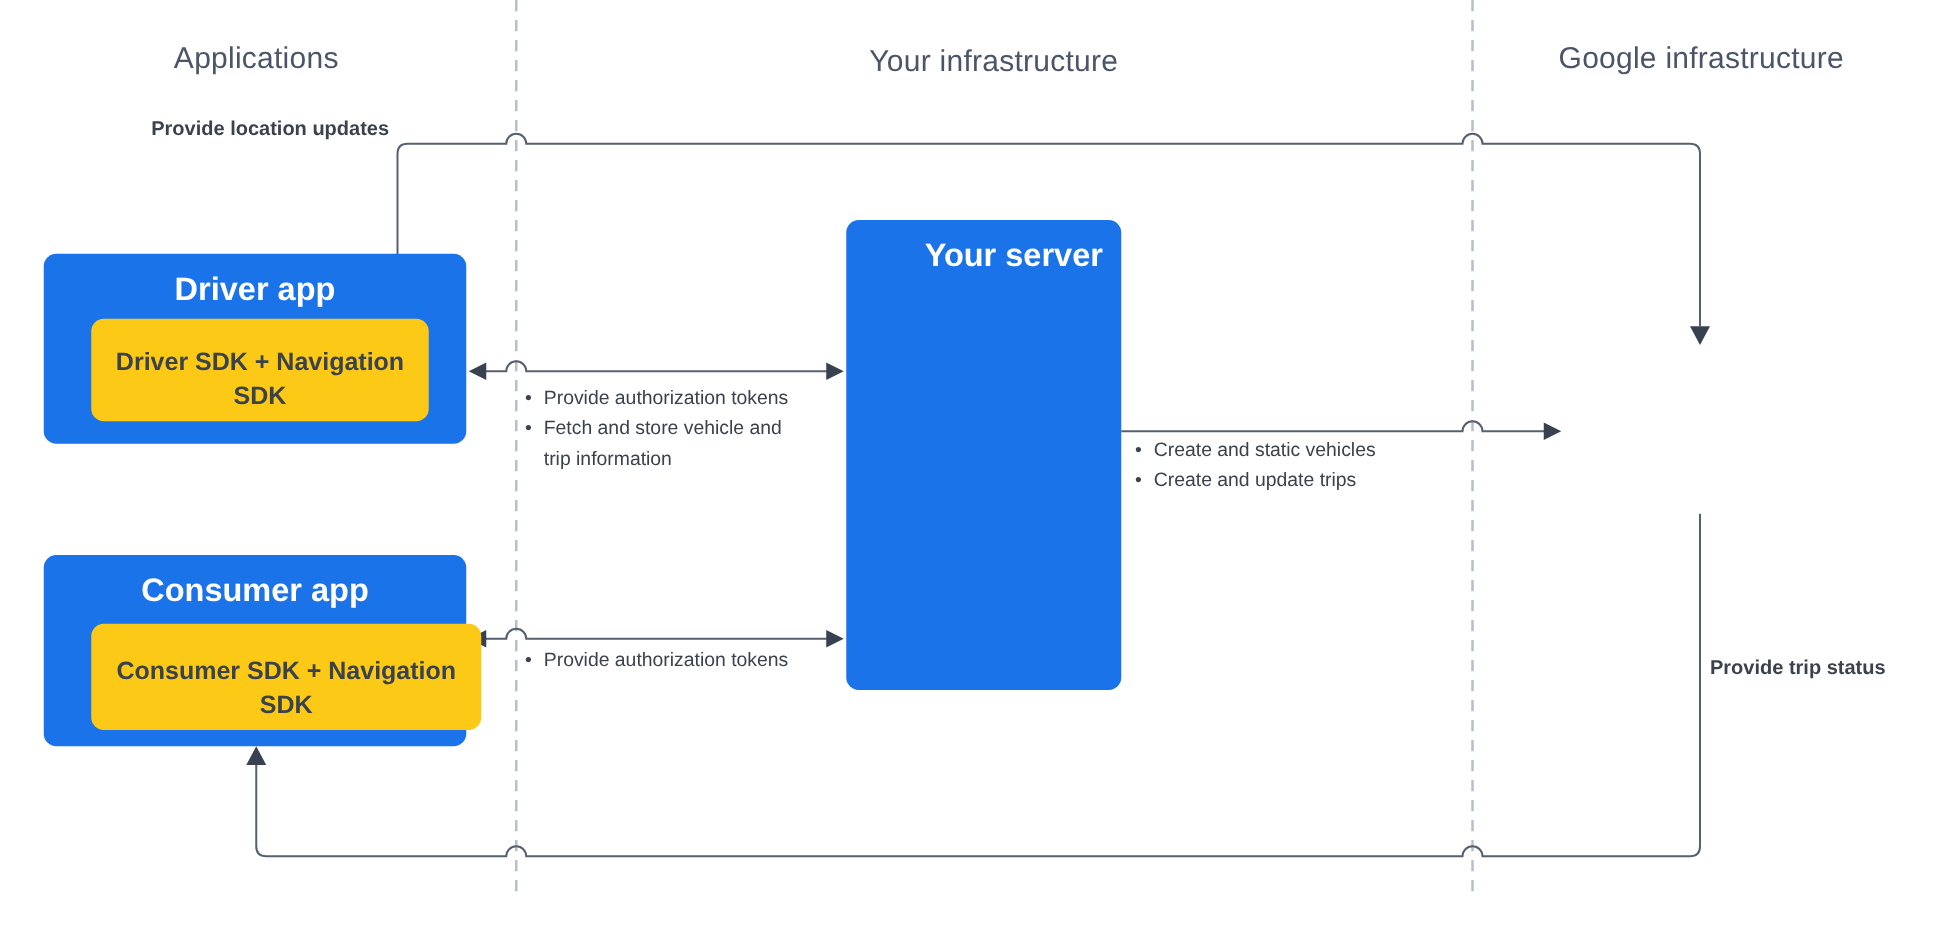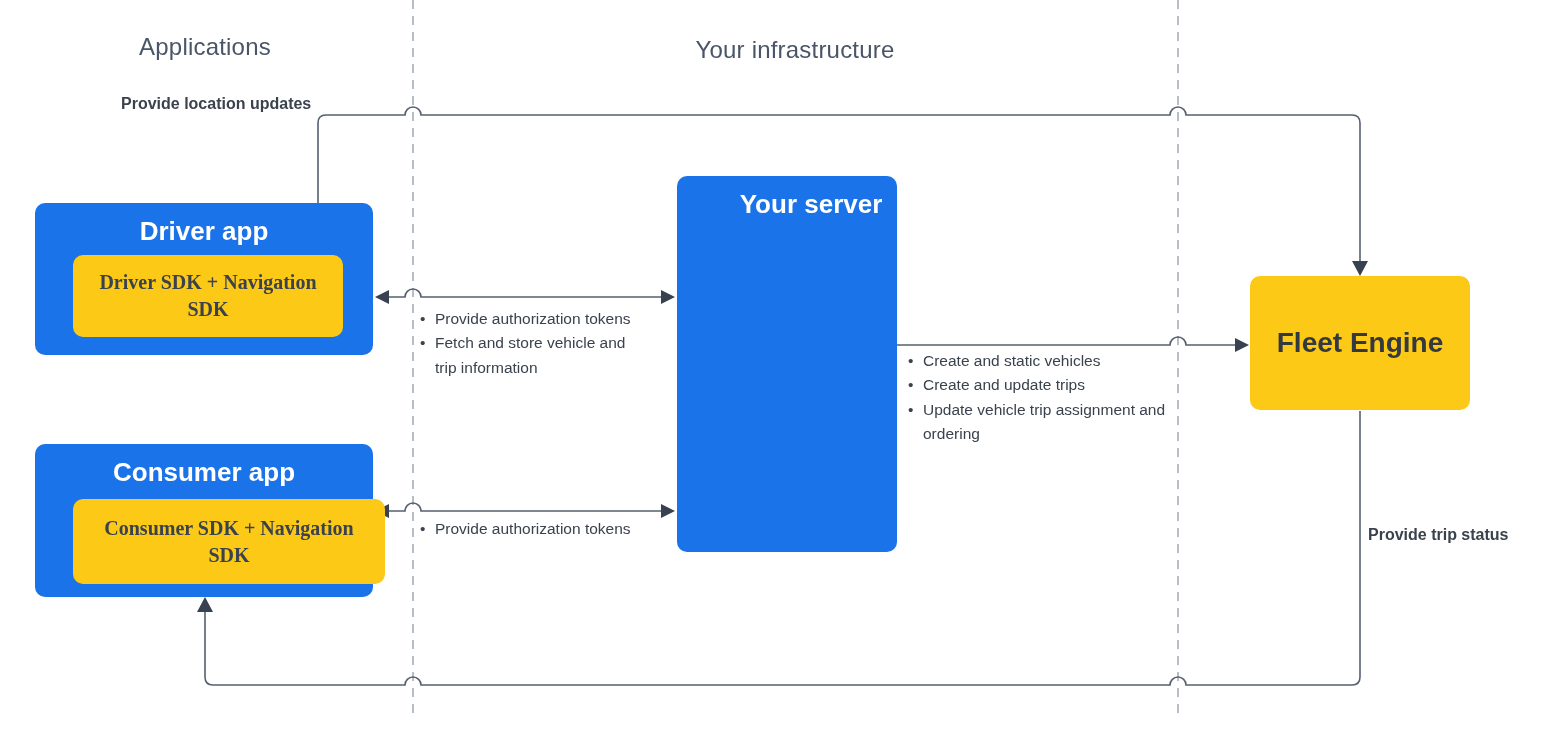--- a/index.html
+++ b/index.html
@@ -47,26 +47,25 @@
   .node-blue .node-title{
     color:var(--white_text);
     font-weight:700;font-size:26px;
     text-align:center;
     padding-top:13px;
   }
   .sdk-box{
     position:absolute;z-index:3;
     background:var(--yellow);
     border-radius:10px;
-    display:flex;align-items:center;justify-content:center;
+    display:flex;align-items:flex-end;justify-content:center;
     text-align:center;
     color:var(--dark_text);
     font-weight:700;font-size:20px;line-height:1.35;
     padding:6px 14px;
-    font-family:Liberation Serif, serif;
   }
   .node-yellow{
     position:absolute;z-index:2;
     background:var(--yellow);
     border-radius:10px;
     display:flex;align-items:center;justify-content:center;
     color:#33393f;
     font-weight:700;font-size:28px;
   }
 
@@ -121,20 +120,21 @@
 
     <path class="wire" d="M897 345 H1170 A8 8 0 0 1 1186 345 H1236"></path>
     <polygon class="ah" points="1249,345 1235,338 1235,352"></polygon>
 
     <path class="wire" d="M1360 411 V677 Q1360 685 1352 685 H1186 A8 8 0 0 0 1170 685 H421 A8 8 0 0 0 405 685 H213 Q205 685 205 677 V611"></path>
     <polygon class="ah" points="205,597 197,612 213,612"></polygon>
   </svg>
 
   <div class="col-heading" id="heading-applications">Applications</div>
   <div class="col-heading" id="heading-your-infra">Your infrastructure</div>
+  <div class="col-heading" id="heading-google-infra">Google infrastructure</div>
 
   <div class="edge-label" id="label-location-updates">Provide location updates</div>
   <div class="edge-label" id="label-trip-status">Provide trip status</div>
 
   <div class="node-blue" id="driver-box">
     <div class="node-title">Driver app</div>
   </div>
   <div class="sdk-box" id="driver-sdk">
     <span>Driver SDK + Navigation SDK</span>
   </div>
@@ -143,32 +143,28 @@
     <div class="node-title">Consumer app</div>
   </div>
   <div class="sdk-box" id="consumer-sdk">
     <span>Consumer SDK + Navigation SDK</span>
   </div>
 
   <div class="node-blue" id="server-box">
     <div class="node-title">Your server</div>
   </div>
 
-  <div class="node-yellow" id="fleet-box">
-    <span>Fleet Engine</span>
-  </div>
 
   <ul class="bullets" id="bullets-driver-server">
     <li>Provide authorization tokens</li>
     <li>Fetch and store vehicle and trip information</li>
   </ul>
 
   <ul class="bullets" id="bullets-consumer-server">
     <li>Provide authorization tokens</li>
   </ul>
 
   <ul class="bullets" id="bullets-server-fleet">
     <li>Create and static vehicles</li>
     <li>Create and update trips</li>
-    <li>Update vehicle trip assignment and ordering</li>
   </ul>
 
 </div>
 
 </body></html>

